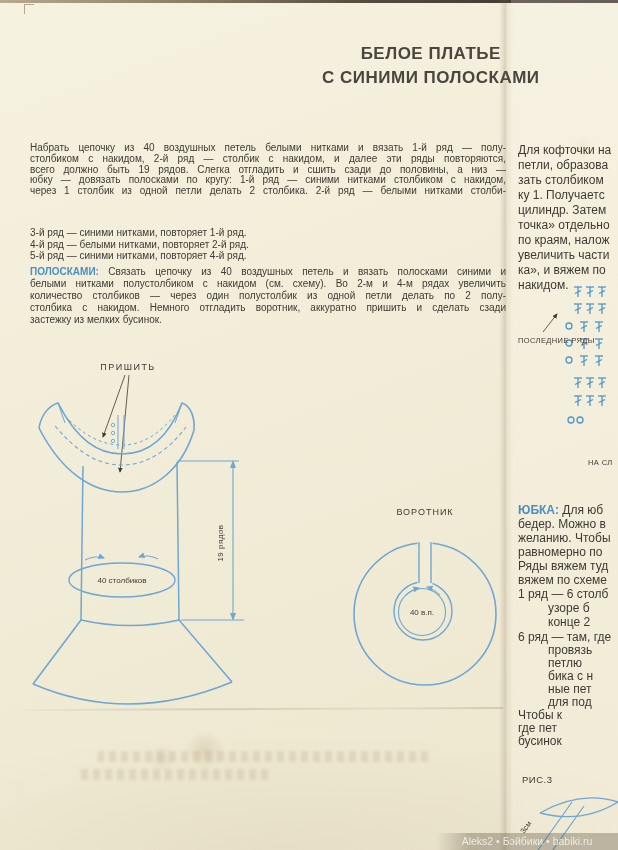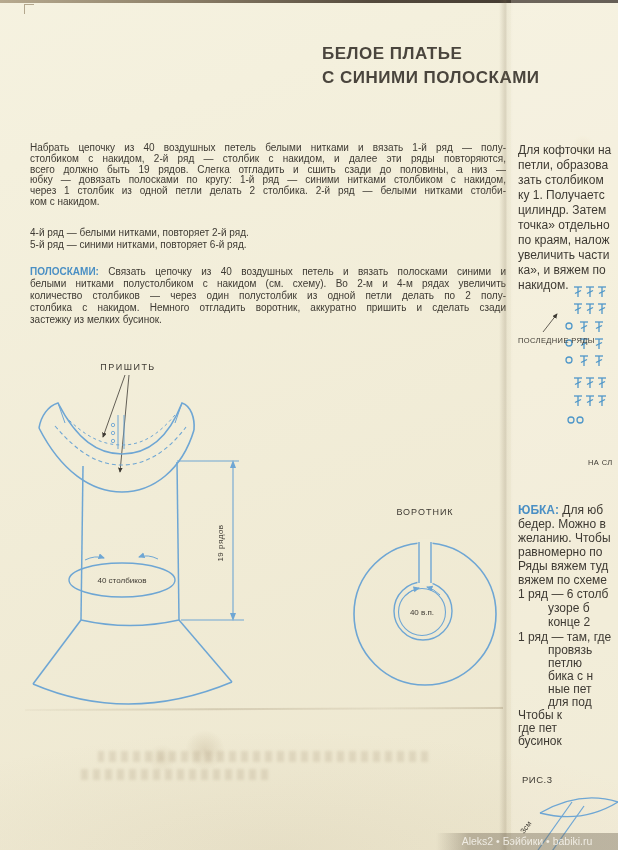--- a/index.html
+++ b/index.html
@@ -23,21 +23,21 @@
   #right-page-tint{left:511px;top:0;width:107px;height:850px;background:rgba(253,251,241,.22);}
   #h-crease{left:25px;top:708px;width:478px;height:2px;transform:rotate(-.25deg);
     background:linear-gradient(to right,rgba(146,128,96,.05),rgba(146,128,96,.28) 40%,rgba(146,128,96,.12) 75%,rgba(146,128,96,.3));filter:blur(.4px);}
   .bleed{filter:blur(1.6px);transform:scaleX(-1);opacity:.5;
     background:repeating-linear-gradient(90deg,rgba(158,138,108,.38) 0 7px,transparent 7px 12px);}
   #bleed1{left:98px;top:751px;width:330px;height:11px;}
   #bleed2{left:78px;top:769px;width:190px;height:11px;}
 
   
   #page-title{left:322px;top:42px;color:#4a453d;font-weight:bold;
-    font-size:17px;line-height:24px;letter-spacing:.5px;}
+    font-size:17px;line-height:24px;letter-spacing:.5px;text-align:center;}
   .body-copy{color:#3e3a33;font-size:10px;}
   #intro{left:30px;top:143px;width:476px;line-height:10.8px;}
   #rows-list{left:30px;top:227px;width:476px;line-height:11.6px;}
   #collar-para{left:30px;top:266px;width:476px;line-height:12px;}
   .jline{text-align:justify;text-align-last:justify;}
   .blue-label{color:#4a8fc4;font-weight:bold;}
 
   
   .rc{color:#3e3a33;font-size:12px;}
   .rc div{white-space:nowrap;}
@@ -74,27 +74,27 @@
 </div>
 
 <div class="abs body-copy" id="intro">
   <div>
       <div class="jline">Набрать цепочку из 40 воздушных петель белыми нитками и вязать 1-й ряд — полу-</div>
       <div class="jline">столбиком с накидом, 2-й ряд — столбик с накидом, и далее эти ряды повторяются,</div>
       <div class="jline">всего должно быть 19 рядов. Слегка отгладить и сшить сзади до половины, а низ —</div>
       <div class="jline">юбку — довязать полосками по кругу: 1-й ряд — синими нитками столбиком с накидом,</div>
       <div class="jline">через 1 столбик из одной петли делать 2 столбика. 2-й ряд — белыми нитками столби-</div>
     </div>
-  <div>ком с накидом.</div>
 </div>
 
 <div class="abs body-copy" id="rows-list">
   <div>
+      <div>3-й ряд — синими нитками, повторяет 1-й ряд.</div>
       <div>4-й ряд — белыми нитками, повторяет 2-й ряд.</div>
-      <div>5-й ряд — синими нитками, повторяет 6-й ряд.</div>
+      <div>5-й ряд — синими нитками, повторяет 4-й ряд.</div>
     </div>
 </div>
 
 <div class="abs body-copy" id="collar-para">
   <div class="jline">
     <span class="blue-label">ПОЛОСКАМИ:</span><span> Связать цепочку из 40 воздушных петель и вязать полосками синими и</span>
   </div>
   <div>
       <div class="jline">белыми нитками полустолбиком с накидом (см. схему). Во 2-м и 4-м рядах увеличить</div>
       <div class="jline">количество столбиков — через один полустолбик из одной петли делать по 2 полу-</div>
@@ -263,21 +263,21 @@
       <div>равномерно по</div>
       <div>Ряды вяжем туд</div>
       <div>вяжем по схеме</div>
       <div>1 ряд — 6 столб</div>
       <div>&nbsp;&nbsp;&nbsp;&nbsp;&nbsp;&nbsp;&nbsp;&nbsp;&nbsp;узоре б</div>
       <div>&nbsp;&nbsp;&nbsp;&nbsp;&nbsp;&nbsp;&nbsp;&nbsp;&nbsp;конце 2</div>
     </div>
 </div>
 <div class="abs rc" id="skirt-block2">
   <div>
-      <div>1 ряд — там, где</div>
+      <div>6 ряд — там, где</div>
       <div>&nbsp;&nbsp;&nbsp;&nbsp;&nbsp;&nbsp;&nbsp;&nbsp;&nbsp;провязь</div>
       <div>&nbsp;&nbsp;&nbsp;&nbsp;&nbsp;&nbsp;&nbsp;&nbsp;&nbsp;петлю</div>
       <div>&nbsp;&nbsp;&nbsp;&nbsp;&nbsp;&nbsp;&nbsp;&nbsp;&nbsp;бика с н</div>
       <div>&nbsp;&nbsp;&nbsp;&nbsp;&nbsp;&nbsp;&nbsp;&nbsp;&nbsp;ные пет</div>
       <div>&nbsp;&nbsp;&nbsp;&nbsp;&nbsp;&nbsp;&nbsp;&nbsp;&nbsp;для под</div>
       <div>Чтобы к</div>
       <div>где пет</div>
       <div>бусинок</div>
     </div>
 </div>

